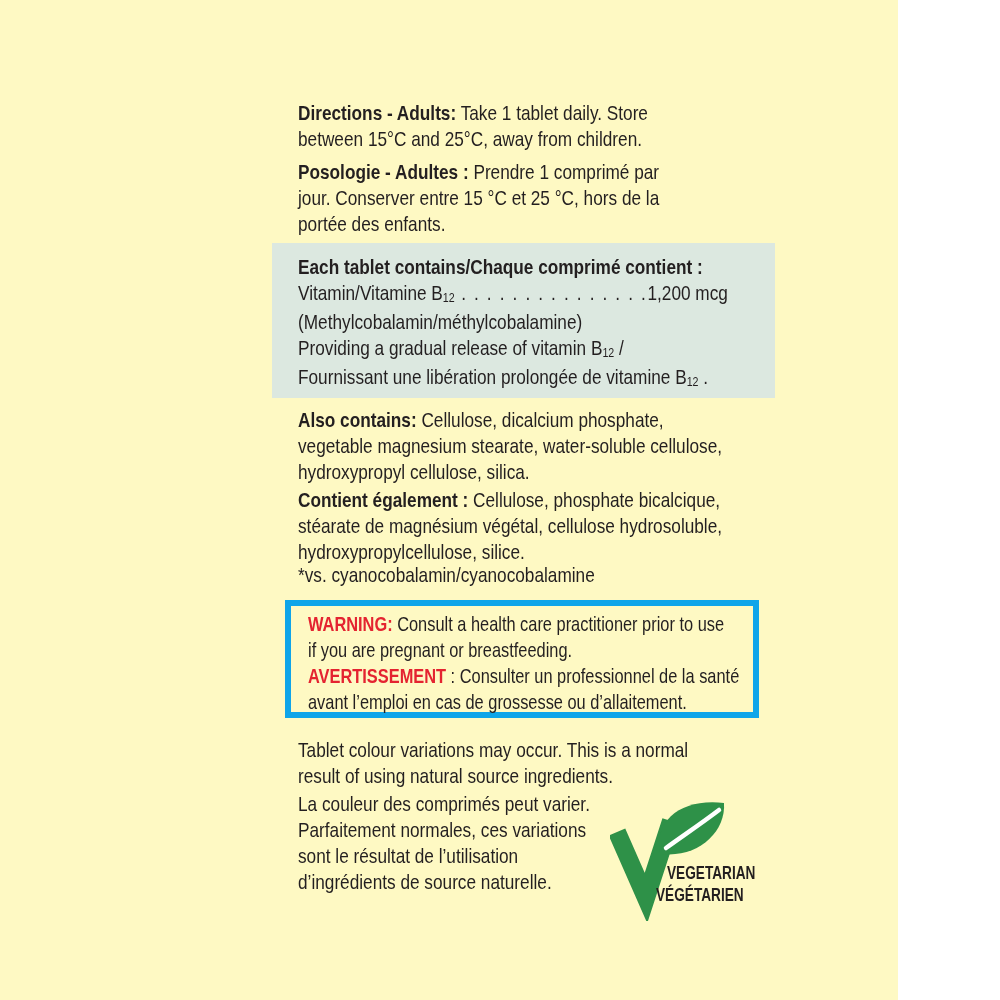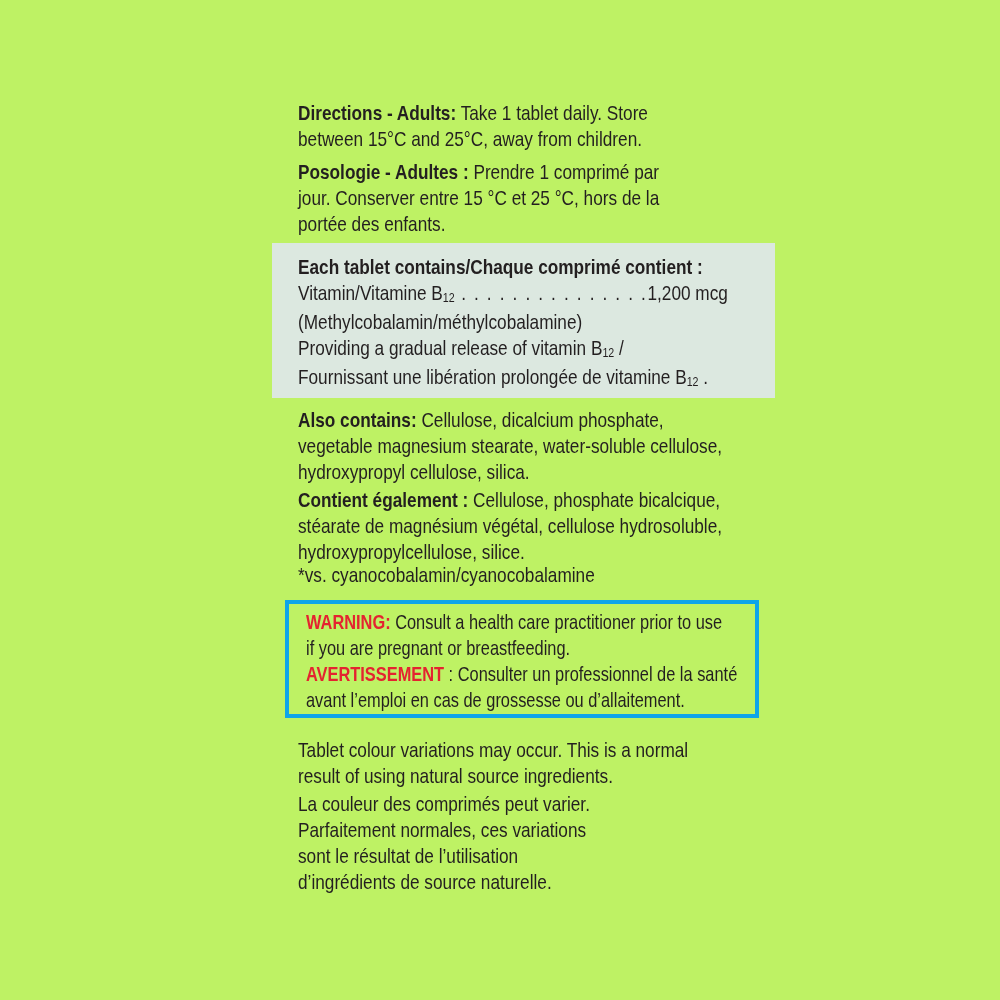--- a/index.html
+++ b/index.html
@@ -1,20 +1,20 @@
 <!DOCTYPE html>
 <html><head>
 <meta charset="utf-8">
 <style>
   html, body { margin: 0; padding: 0; background: #ffffff; }
   #label-root {
     position: relative;
-    width: 1000px;
+    width: 898px;
     height: 1000px;
-    background: #bef264;
+    background: #fef9c3;
     font-family: "Liberation Sans", "DejaVu Sans", sans-serif;
     color: #231f20;
     font-size: 21px;
     line-height: 26px;
     overflow: hidden;
   }
   .blk {
     position: absolute;
     white-space: pre;
     transform: scaleX(0.82);
@@ -38,21 +38,21 @@
   }
   #supplement-panel .line {
     white-space: pre;
     transform: scaleX(0.82);
     transform-origin: 0 0;
   }
   #warning-box {
     position: absolute;
     left: 285px; top: 600px;
     width: 474px; height: 118px;
-    border: 4px solid #0ea5e9;
+    border: 6px solid #0ea5e9;
     box-sizing: border-box;
     padding: 5px 0 0 17px;
   }
   #warning-box .wpara {
     white-space: pre;
     transform: scaleX(0.78);
     transform-origin: 0 0;
   }
   #veg-logo {
     position: absolute;
@@ -111,14 +111,23 @@
   </div>
 
   <div class="blk" style="left:298px; top:737px;">Tablet colour variations may occur. This is a normal
 result of using natural source ingredients.</div>
 
   <div class="blk" style="left:298px; top:791px;">La couleur des comprimés peut varier.
 Parfaitement normales, ces variations
 sont le résultat de l’utilisation
 d’ingrédients de source naturelle.</div>
 
+  <div id="veg-logo">
+    <svg width="125" height="125" viewBox="0 0 125 125">
+      <path d="M7 36 L36 102 L61 25" fill="none" stroke="#2e9148" stroke-width="18" stroke-linejoin="miter" stroke-miterlimit="8"></path>
+      <path d="M50 56 C 44 24, 72 2, 114 7 C 116 36, 88 62, 52 58 Z" fill="#2e9148"></path>
+      <path d="M56 52 C 74 39, 92 27, 109 14" fill="none" stroke="#ffffff" stroke-width="4.5" stroke-linecap="round"></path>
+    </svg>
+    <div class="veg-text" id="veg-text-en">VEGETARIAN</div>
+    <div class="veg-text" id="veg-text-fr">VÉGÉTARIEN</div>
+  </div>
 
 </div>
 
 </body></html>

